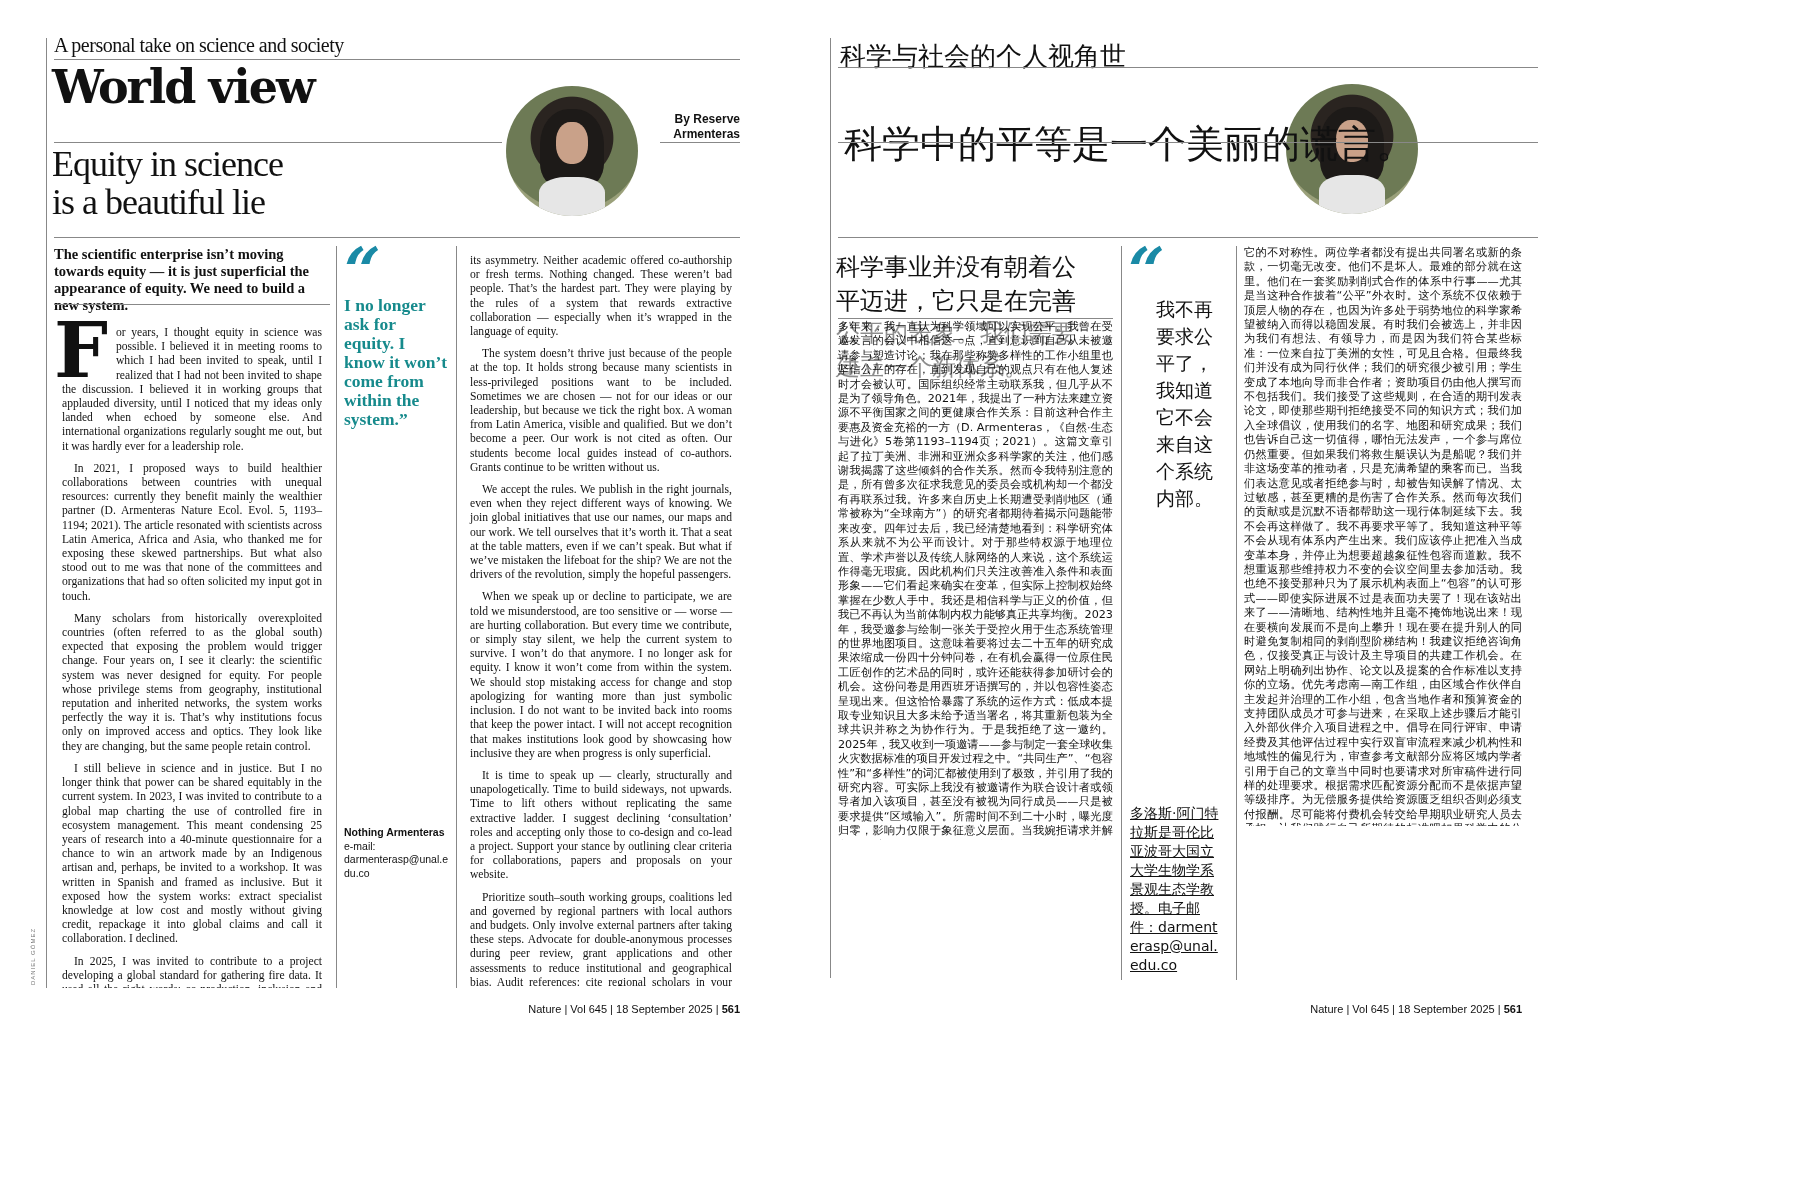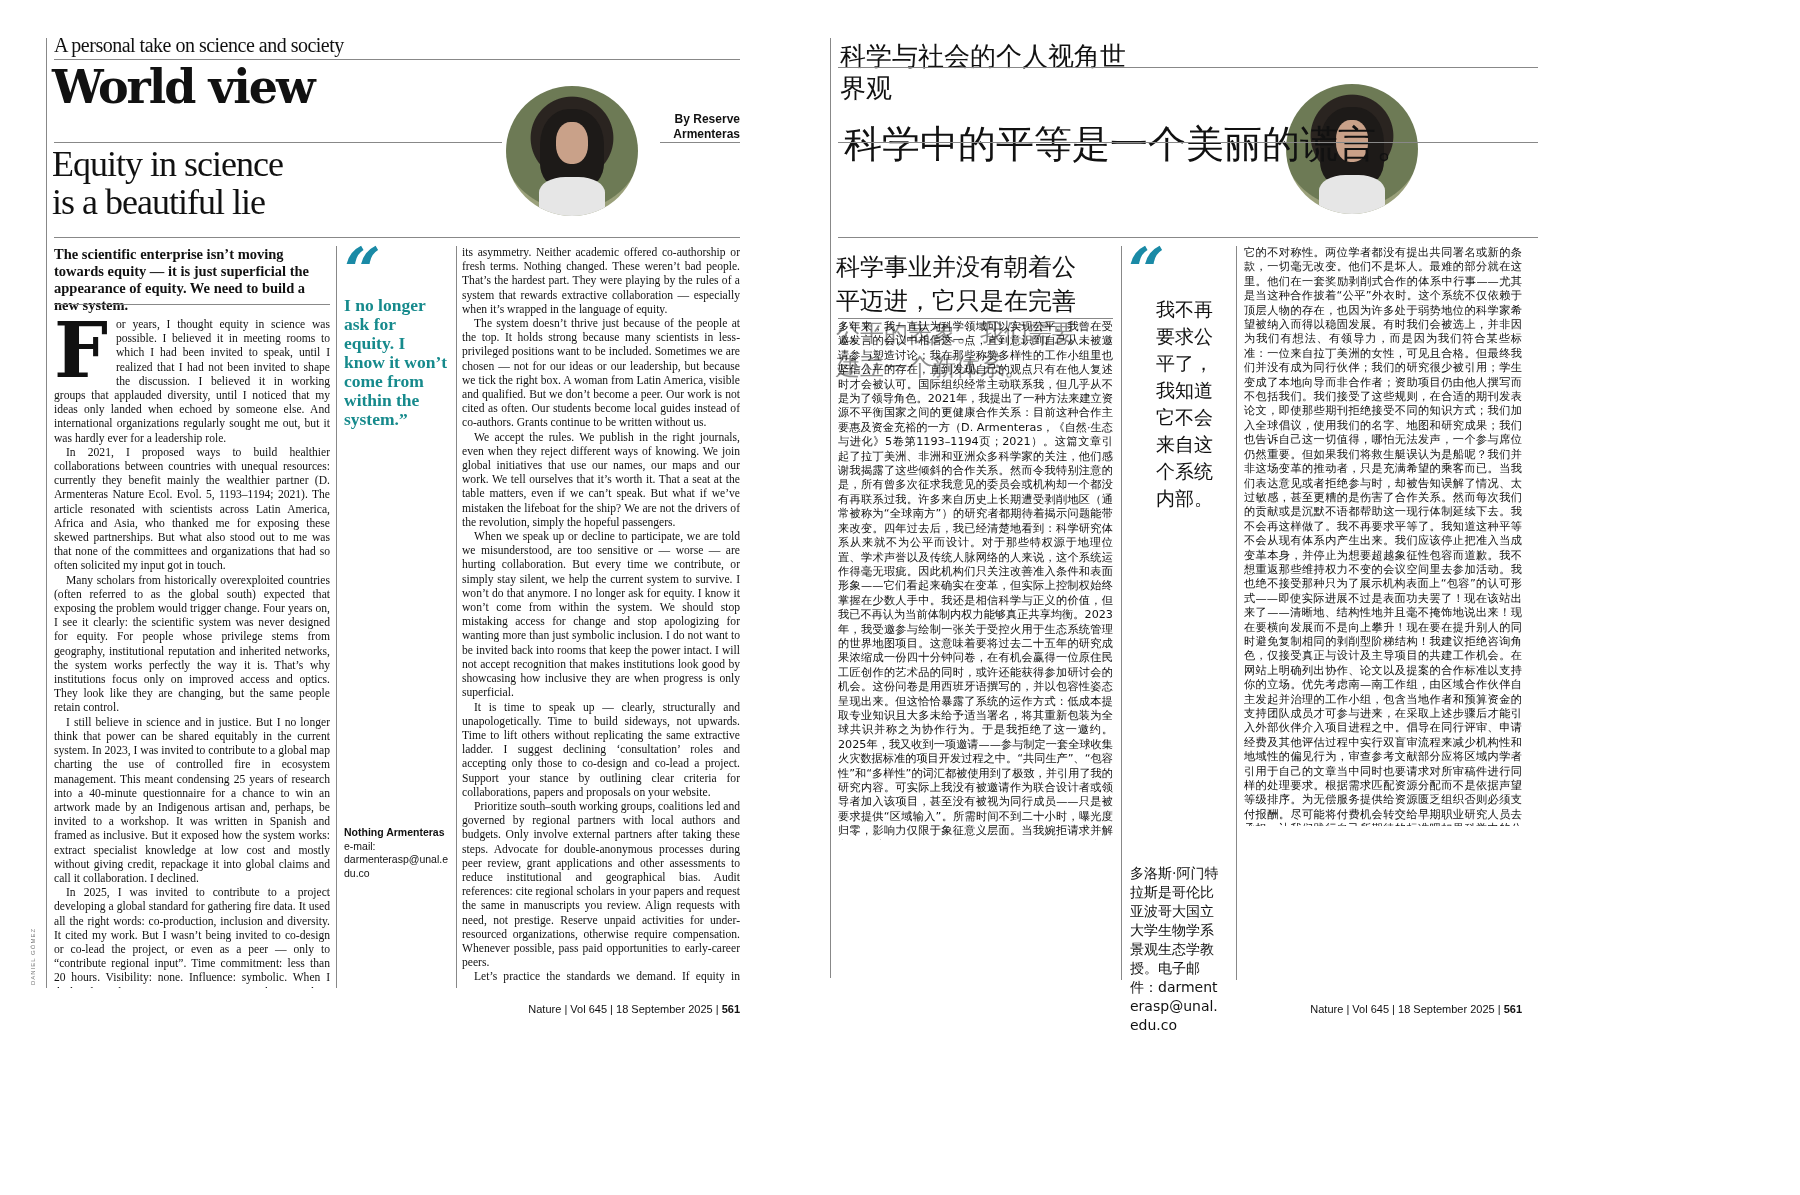--- a/index.html
+++ b/index.html
@@ -9,21 +9,21 @@
   .right-page { left:900px; width:900px; }
   .vrule { position:absolute; background:#888; width:1px; }
   .hrule { position:absolute; background:#888; height:1px; }
   .abs { position:absolute; }
   .kicker { font-family:"Liberation Serif", serif; font-size:20px; letter-spacing:-0.5px; }
   .section-title { font-family:"DejaVu Serif", serif; font-weight:bold; font-size:46px; letter-spacing:-2px; }
   .headline { font-family:"Liberation Serif", serif; font-size:36px; line-height:38px; letter-spacing:-1px; }
   .byline { font-family:"Liberation Sans", sans-serif; font-weight:bold; font-size:12px; text-align:right; line-height:15px; }
   .standfirst { font-family:"Liberation Serif", serif; font-weight:bold; font-size:14.5px; line-height:17px; }
   .body-col { font-family:"Liberation Serif", serif; font-size:11.6px; line-height:14.2px; text-align:justify; }
-  .body-col p { margin:0; text-indent:12px; }
+  .body-col p { margin:8px; text-indent:12px; }
   .body-col p.first { text-indent:0; }
   .dropcap { float:left; font-family:"DejaVu Serif", serif; font-weight:bold; font-size:76px; line-height:62px; margin:2px 8px 0 0; }
   .quote-mark { font-family:"DejaVu Serif", serif; font-weight:bold; font-style:italic; color:#1a8aa6; font-size:64px; line-height:50px; }
   .pullquote { font-family:"Liberation Serif", serif; font-weight:bold; color:#168a8c; font-size:17.5px; line-height:19px; }
   .bio { font-family:"Liberation Sans", sans-serif; font-size:10.5px; line-height:13.5px; }
   .bio b { font-weight:bold; }
   .footer { font-family:"Liberation Sans", sans-serif; font-size:11px; }
   .footer b { font-weight:bold; }
   .photo { border-radius:50%; overflow:hidden; background:radial-gradient(circle at 50% 40%, #c59a82 0 18%, #2a2420 19% 40%, #6d7a55 41% 70%, #9aa07a 71%); }
   .photo .shirt { position:absolute; bottom:0; left:25%; width:50%; height:30%; background:#e6e6e6; border-radius:40% 40% 0 0; }
@@ -114,21 +114,20 @@
   <div class="abs footer" style="left:520px; top:1003px; width:220px; text-align:right;">
     <span>Nature</span> | <span>Vol 645</span> | <span>18 September 2025</span> | <b>561</b>
   </div>
 </div>
 
 <div class="page right-page">
   <div class="vrule" style="left:-70px; top:38px; height:940px;"></div>
 
   <div class="abs zh zh-kicker" style="left:-60px; top:40px; width:320px;">
     <div>科学与社会的个人视角世</div>
-    <div>界观</div>
   </div>
   <div class="hrule" style="left:-62px; top:67px; width:700px;"></div>
 
   <div class="abs photo" style="left:386px; top:84px; width:132px; height:130px;">
     <div class="hair"></div>
       <div class="face"></div>
       <div class="shirt"></div>
   </div>
 
   <div class="abs zh zh-head" style="left:-56px; top:122px; width:700px; white-space:nowrap;">科学中的平等是一个美丽的谎言。</div>
@@ -148,21 +147,21 @@
     <div>建立一个新体系。</div>
   </div>
 
   <div class="vrule" style="left:221px; top:246px; height:734px;"></div>
 
   <div class="abs" style="left:228px; top:246px; width:102px;">
     <div class="quote-mark">“</div>
     <div class="zh zh-pull">我不再要求公平了，我知道它不会来自这个系统内部。</div>
   </div>
 
-  <div class="abs zh zh-bio" style="left:230px; top:864px; width:94px; word-break:break-all;">多洛斯·阿门特拉斯是哥伦比亚波哥大国立大学生物学系景观生态学教授。电子邮件：darmenterasp@unal.edu.co</div>
+  <div class="abs zh zh-bio" style="left:230px; top:804px; width:94px; word-break:break-all;text-decoration:underline;">多洛斯·阿门特拉斯是哥伦比亚波哥大国立大学生物学系景观生态学教授。电子邮件：darmenterasp@unal.edu.co</div>
 
   <div class="vrule" style="left:336px; top:246px; height:734px;"></div>
 
   <div class="abs zh zh-body" style="left:344px; top:246px; width:278px; height:580px; overflow:hidden;">它的不对称性。两位学者都没有提出共同署名或新的条款，一切毫无改变。他们不是坏人。最难的部分就在这里。他们在一套奖励剥削式合作的体系中行事——尤其是当这种合作披着“公平”外衣时。这个系统不仅依赖于顶层人物的存在，也因为许多处于弱势地位的科学家希望被纳入而得以稳固发展。有时我们会被选上，并非因为我们有想法、有领导力，而是因为我们符合某些标准：一位来自拉丁美洲的女性，可见且合格。但最终我们并没有成为同行伙伴；我们的研究很少被引用；学生变成了本地向导而非合作者；资助项目仍由他人撰写而不包括我们。我们接受了这些规则，在合适的期刊发表论文，即使那些期刊拒绝接受不同的知识方式；我们加入全球倡议，使用我们的名字、地图和研究成果；我们也告诉自己这一切值得，哪怕无法发声，一个参与席位仍然重要。但如果我们将救生艇误认为是船呢？我们并非这场变革的推动者，只是充满希望的乘客而已。当我们表达意见或者拒绝参与时，却被告知误解了情况、太过敏感，甚至更糟的是伤害了合作关系。然而每次我们的贡献或是沉默不语都帮助这一现行体制延续下去。我不会再这样做了。我不再要求平等了。我知道这种平等不会从现有体系内产生出来。我们应该停止把准入当成变革本身，并停止为想要超越象征性包容而道歉。我不想重返那些维持权力不变的会议空间里去参加活动。我也绝不接受那种只为了展示机构表面上“包容”的认可形式——即使实际进展不过是表面功夫罢了！现在该站出来了——清晰地、结构性地并且毫不掩饰地说出来！现在要横向发展而不是向上攀升！现在要在提升别人的同时避免复制相同的剥削型阶梯结构！我建议拒绝咨询角色，仅接受真正与设计及主导项目的共建工作机会。在网站上明确列出协作、论文以及提案的合作标准以支持你的立场。优先考虑南—南工作组，由区域合作伙伴自主发起并治理的工作小组，包含当地作者和预算资金的支持团队成员才可参与进来，在采取上述步骤后才能引入外部伙伴介入项目进程之中。倡导在同行评审、申请经费及其他评估过程中实行双盲审流程来减少机构性和地域性的偏见行为，审查参考文献部分应将区域内学者引用于自己的文章当中同时也要请求对所审稿件进行同样的处理要求。根据需求匹配资源分配而不是依据声望等级排序。为无偿服务提供给资源匮乏组织否则必须支付报酬。尽可能将付费机会转交给早期职业研究人员去承担。让我们践行自己所期待的标准吧如果科学中的公平只是一个美丽的谎言 那么我们就应当成为第一个敢于停下假装的人就从下一次收到邀请开始做起</div>
 
   <div class="abs footer" style="left:400px; top:1003px; width:222px; text-align:right;">
     <span>Nature</span> | <span>Vol 645</span> | <span>18 September 2025</span> | <b>561</b>
   </div>
 </div>
 

